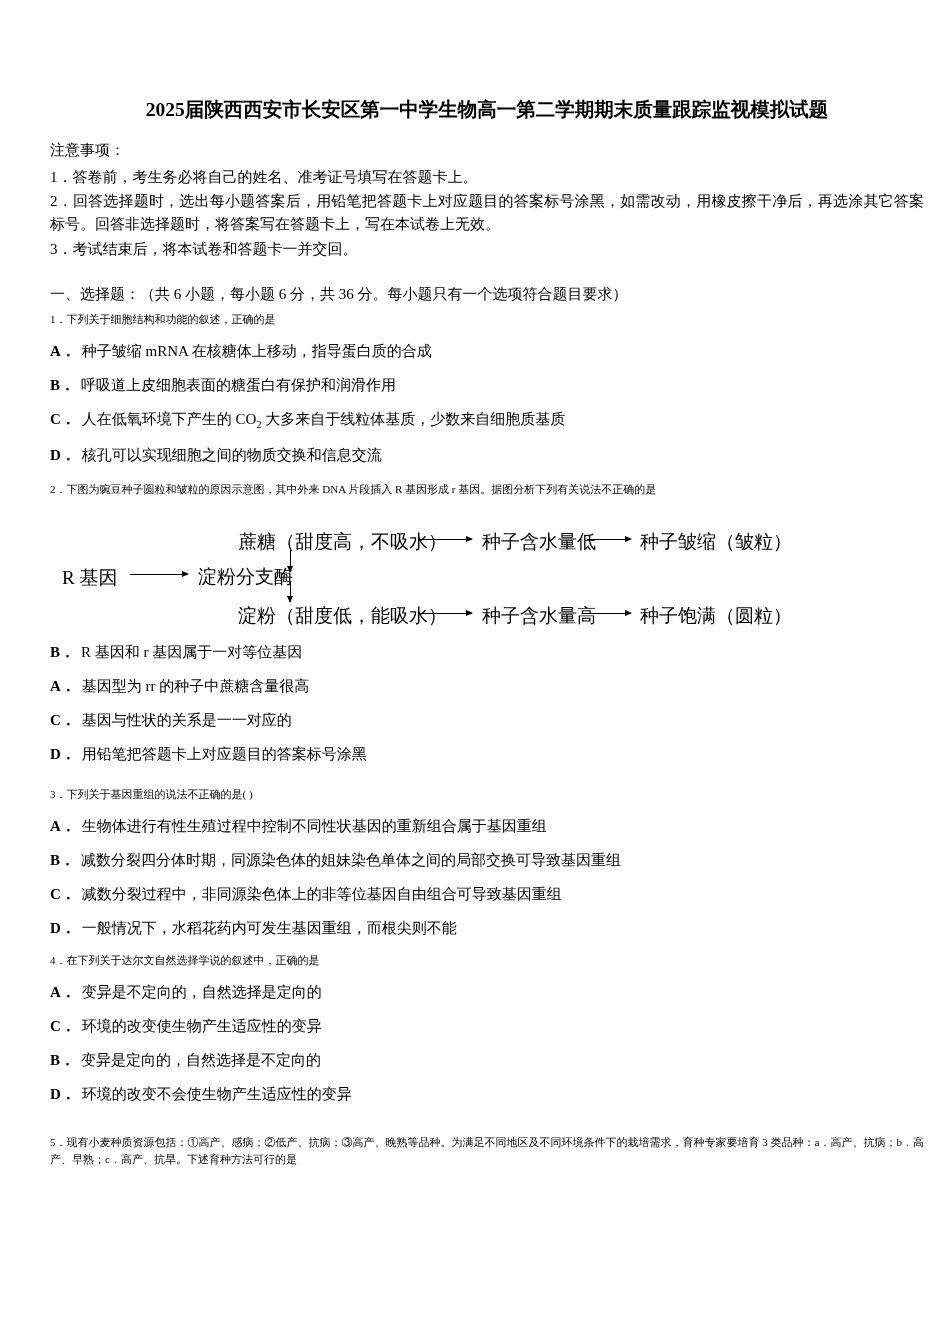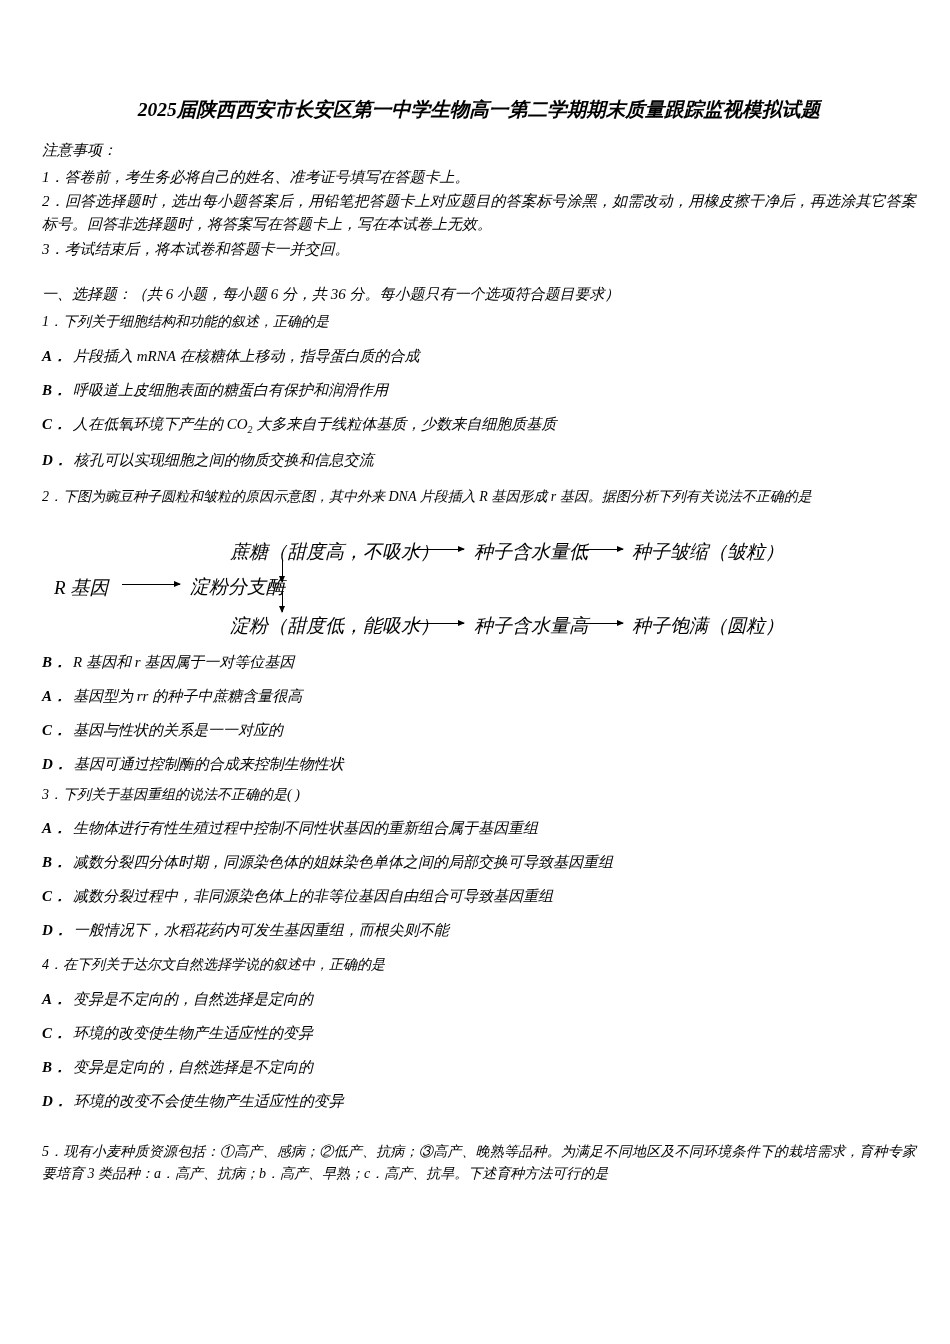--- a/index.html
+++ b/index.html
@@ -10,25 +10,24 @@
   body {
     width: 950px;
     height: 1344px;
     font-family: "Liberation Serif", "DejaVu Serif", serif;
     color: #000000;
     position: relative;
     overflow: hidden;
   }
   .page {
     position: absolute;
-    left: 4px; top: 0;
+    left: 12px; top: 0;
     width: 904px;
     height: 1344px;
     padding: 0;
-    font-style: italic;
   }
   .content {
     position: absolute;
     left: 38px;
     top: 96px;
     width: 874px;
   }
   h1.doc-title {
     font-size: 19.5px;
     font-weight: bold;
@@ -47,21 +46,21 @@
     line-height: 1.55;
     margin: 0 0 1px 0;
     text-align: justify;
   }
   .section-head {
     font-size: 15px;
     margin: 22px 0 6px 0;
     line-height: 1.5;
   }
   .q-stem {
-    font-size: 14px;
+    font-size: 11px;
     line-height: 1.6;
     margin: 6px 0 2px 0;
     text-align: justify;
   }
   .q-opt {
     font-size: 15px;
     line-height: 1.6;
     margin: 10px 0 0 0;
     padding-left: 0px;
     text-align: justify;
@@ -125,21 +124,21 @@
     <div class="notice-title">注意事项：</div>
     <div class="notice-line">1．答卷前，考生务必将自己的姓名、准考证号填写在答题卡上。</div>
     <div class="notice-line">2．回答选择题时，选出每小题答案后，用铅笔把答题卡上对应题目的答案标号涂黑，如需改动，用橡皮擦干净后，再选涂其它答案标号。回答非选择题时，将答案写在答题卡上，写在本试卷上无效。</div>
     <div class="notice-line">3．考试结束后，将本试卷和答题卡一并交回。</div>
 
     <div class="section-head">一、选择题：（共 6 小题，每小题 6 分，共 36 分。每小题只有一个选项符合题目要求）</div>
 
     <div class="q-stem">
       <span>1．</span><span>下列关于细胞结构和功能的叙述，正确的是</span>
     </div>
-    <div class="q-opt"><span class="opt-label">A．</span><span>片段插入 mRNA 在核糖体上移动，指导蛋白质的合成</span></div>
+    <div class="q-opt"><span class="opt-label">A．</span><span>种子皱缩 mRNA 在核糖体上移动，指导蛋白质的合成</span></div>
     <div class="q-opt"><span class="opt-label">B．</span><span>呼吸道上皮细胞表面的糖蛋白有保护和润滑作用</span></div>
     <div class="q-opt"><span class="opt-label">C．</span><span>人在低氧环境下产生的 CO<sub>2</sub> 大多来自于线粒体基质，少数来自细胞质基质</span></div>
     <div class="q-opt"><span class="opt-label">D．</span><span>核孔可以实现细胞之间的物质交换和信息交流</span></div>
 
     <div class="q-stem" style="margin-top:14px;">
       <span>2．</span><span>下图为豌豆种子圆粒和皱粒的原因示意图，其中外来 DNA 片段插入 R 基因形成 r 基因。据图分析下列有关说法不正确的是</span>
     </div>
 
     <div class="diagram">
       <span class="lbl" style="left:188px; top:22px;">蔗糖（甜度高，不吸水）</span>
@@ -158,23 +157,23 @@
       <span class="lbl" style="left:188px; top:96px;">淀粉（甜度低，能吸水）</span>
       <div class="arrow-h" style="left:370px; top:103px; width:52px;"></div>
       <span class="lbl" style="left:432px; top:96px;">种子含水量高</span>
       <div class="arrow-h" style="left:537px; top:103px; width:44px;"></div>
       <span class="lbl" style="left:590px; top:96px;text-align:center;">种子饱满（圆粒）</span>
     </div>
 
     <div class="q-opt"><span class="opt-label">B．</span><span>R 基因和 r 基因属于一对等位基因</span></div>
     <div class="q-opt"><span class="opt-label">A．</span><span>基因型为 rr 的种子中蔗糖含量很高</span></div>
     <div class="q-opt"><span class="opt-label">C．</span><span>基因与性状的关系是一一对应的</span></div>
-    <div class="q-opt"><span class="opt-label">D．</span><span>基因可通过控制酶的合成来控制生物性状</span></div>
+    <div class="q-opt"><span class="opt-label">D．</span><span>用铅笔把答题卡上对应题目的答案标号涂黑</span></div>
 
-    <div class="q-stem" style="margin-top:8px;">
+    <div class="q-stem" style="margin-top:20px;">
       <span>3．</span><span>下列关于基因重组的说法不正确的是( )</span>
     </div>
     <div class="q-opt"><span class="opt-label">A．</span><span>生物体进行有性生殖过程中控制不同性状基因的重新组合属于基因重组</span></div>
     <div class="q-opt"><span class="opt-label">B．</span><span>减数分裂四分体时期，同源染色体的姐妹染色单体之间的局部交换可导致基因重组</span></div>
     <div class="q-opt"><span class="opt-label">C．</span><span>减数分裂过程中，非同源染色体上的非等位基因自由组合可导致基因重组</span></div>
     <div class="q-opt"><span class="opt-label">D．</span><span>一般情况下，水稻花药内可发生基因重组，而根尖则不能</span></div>
 
     <div class="q-stem" style="margin-top:12px;">
       <span>4．</span><span>在下列关于达尔文自然选择学说的叙述中，正确的是</span>
     </div>

